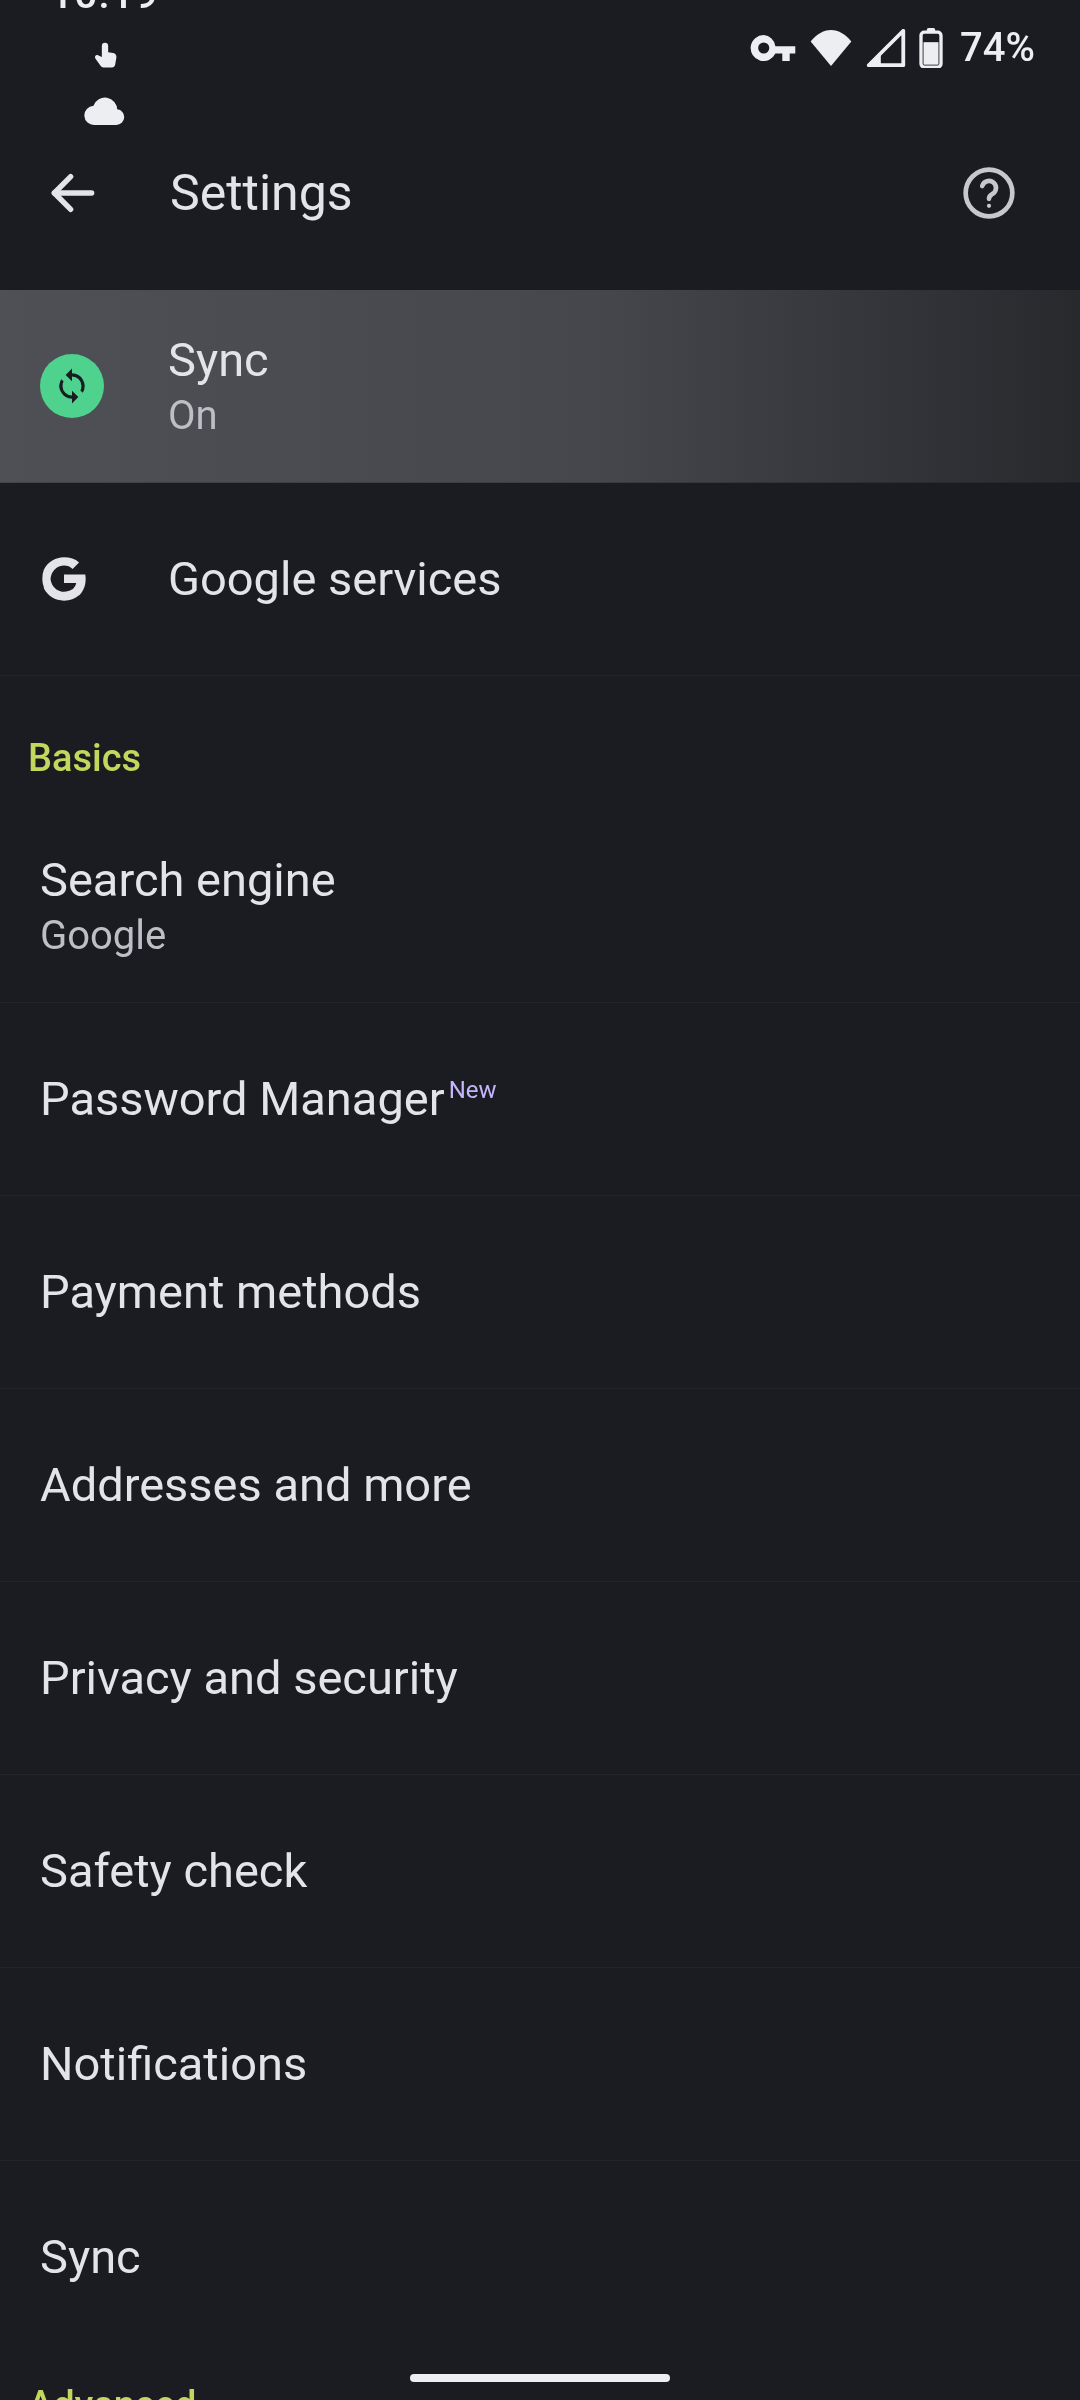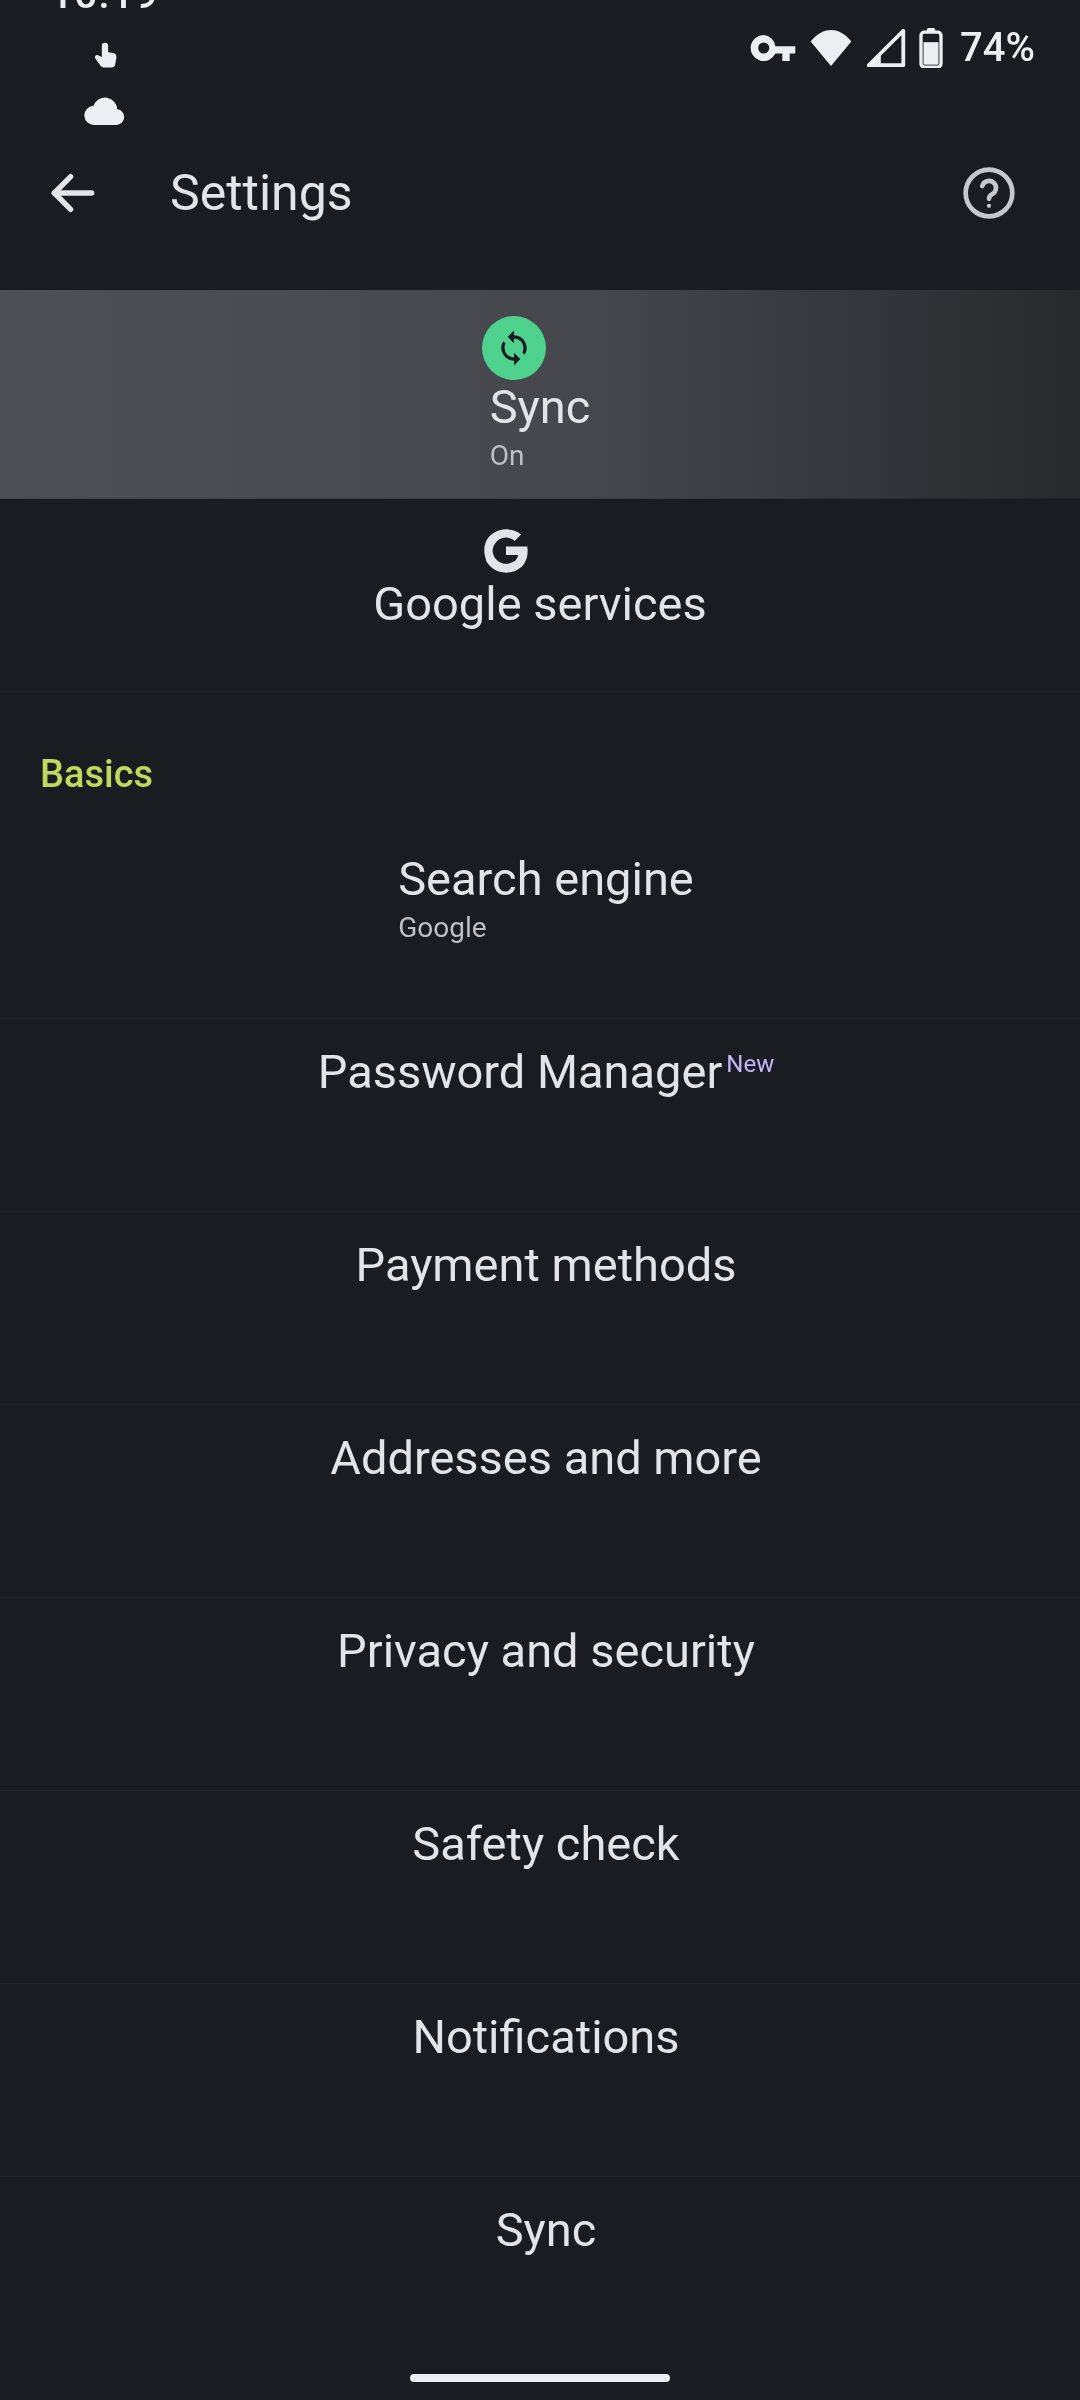--- a/index.html
+++ b/index.html
@@ -67,21 +67,20 @@
     margin-right: 18px;
   }
 
   
   .row {
     display: flex;
     align-items: center;
     min-height: 140px;
     padding: 26px 28px;
     border-bottom: 1px solid rgba(255,255,255,0.04);
-    flex-direction: column;
   }
   .row.highlighted {
     background: linear-gradient(90deg, #4e5055 0%, #45474c 55%, #27292d 100%);
     border-bottom: 1px solid rgba(0,0,0,0.15);
   }
   .row.basic-row {
     padding-left: 40px;
   }
   .row .icon-col {
     width: 140px;
@@ -94,42 +93,42 @@
     flex-direction: column;
     gap: 6px;
   }
   .row-title {
     font-size: 47px;
     font-weight: 400;
     color: #e3e3e8;
     line-height: 1.15;
   }
   .row-sub {
-    font-size: 28px;
+    font-size: 40px;
     font-weight: 400;
     color: #bdbfc5;
     line-height: 1.15;
   }
 
   .sync-icon-bg {
     width: 64px;
     height: 64px;
     border-radius: 32px;
     background: #4ed28e;
     display: flex;
     align-items: center;
     justify-content: center;
     margin-left: 12px;
   }
 
   .section-header {
     font-size: 38px;
     font-weight: 500;
     color: #c2d85c;
-    padding: 60px 40px 30px 40px;
+    padding: 60px 40px 30px 28px;
   }
   .section-header.advanced {
     padding-top: 30px;
     padding-bottom: 30px;
   }
 
   .badge-new {
     font-size: 24px;
     color: #c4b5fd;
     vertical-align: super;

